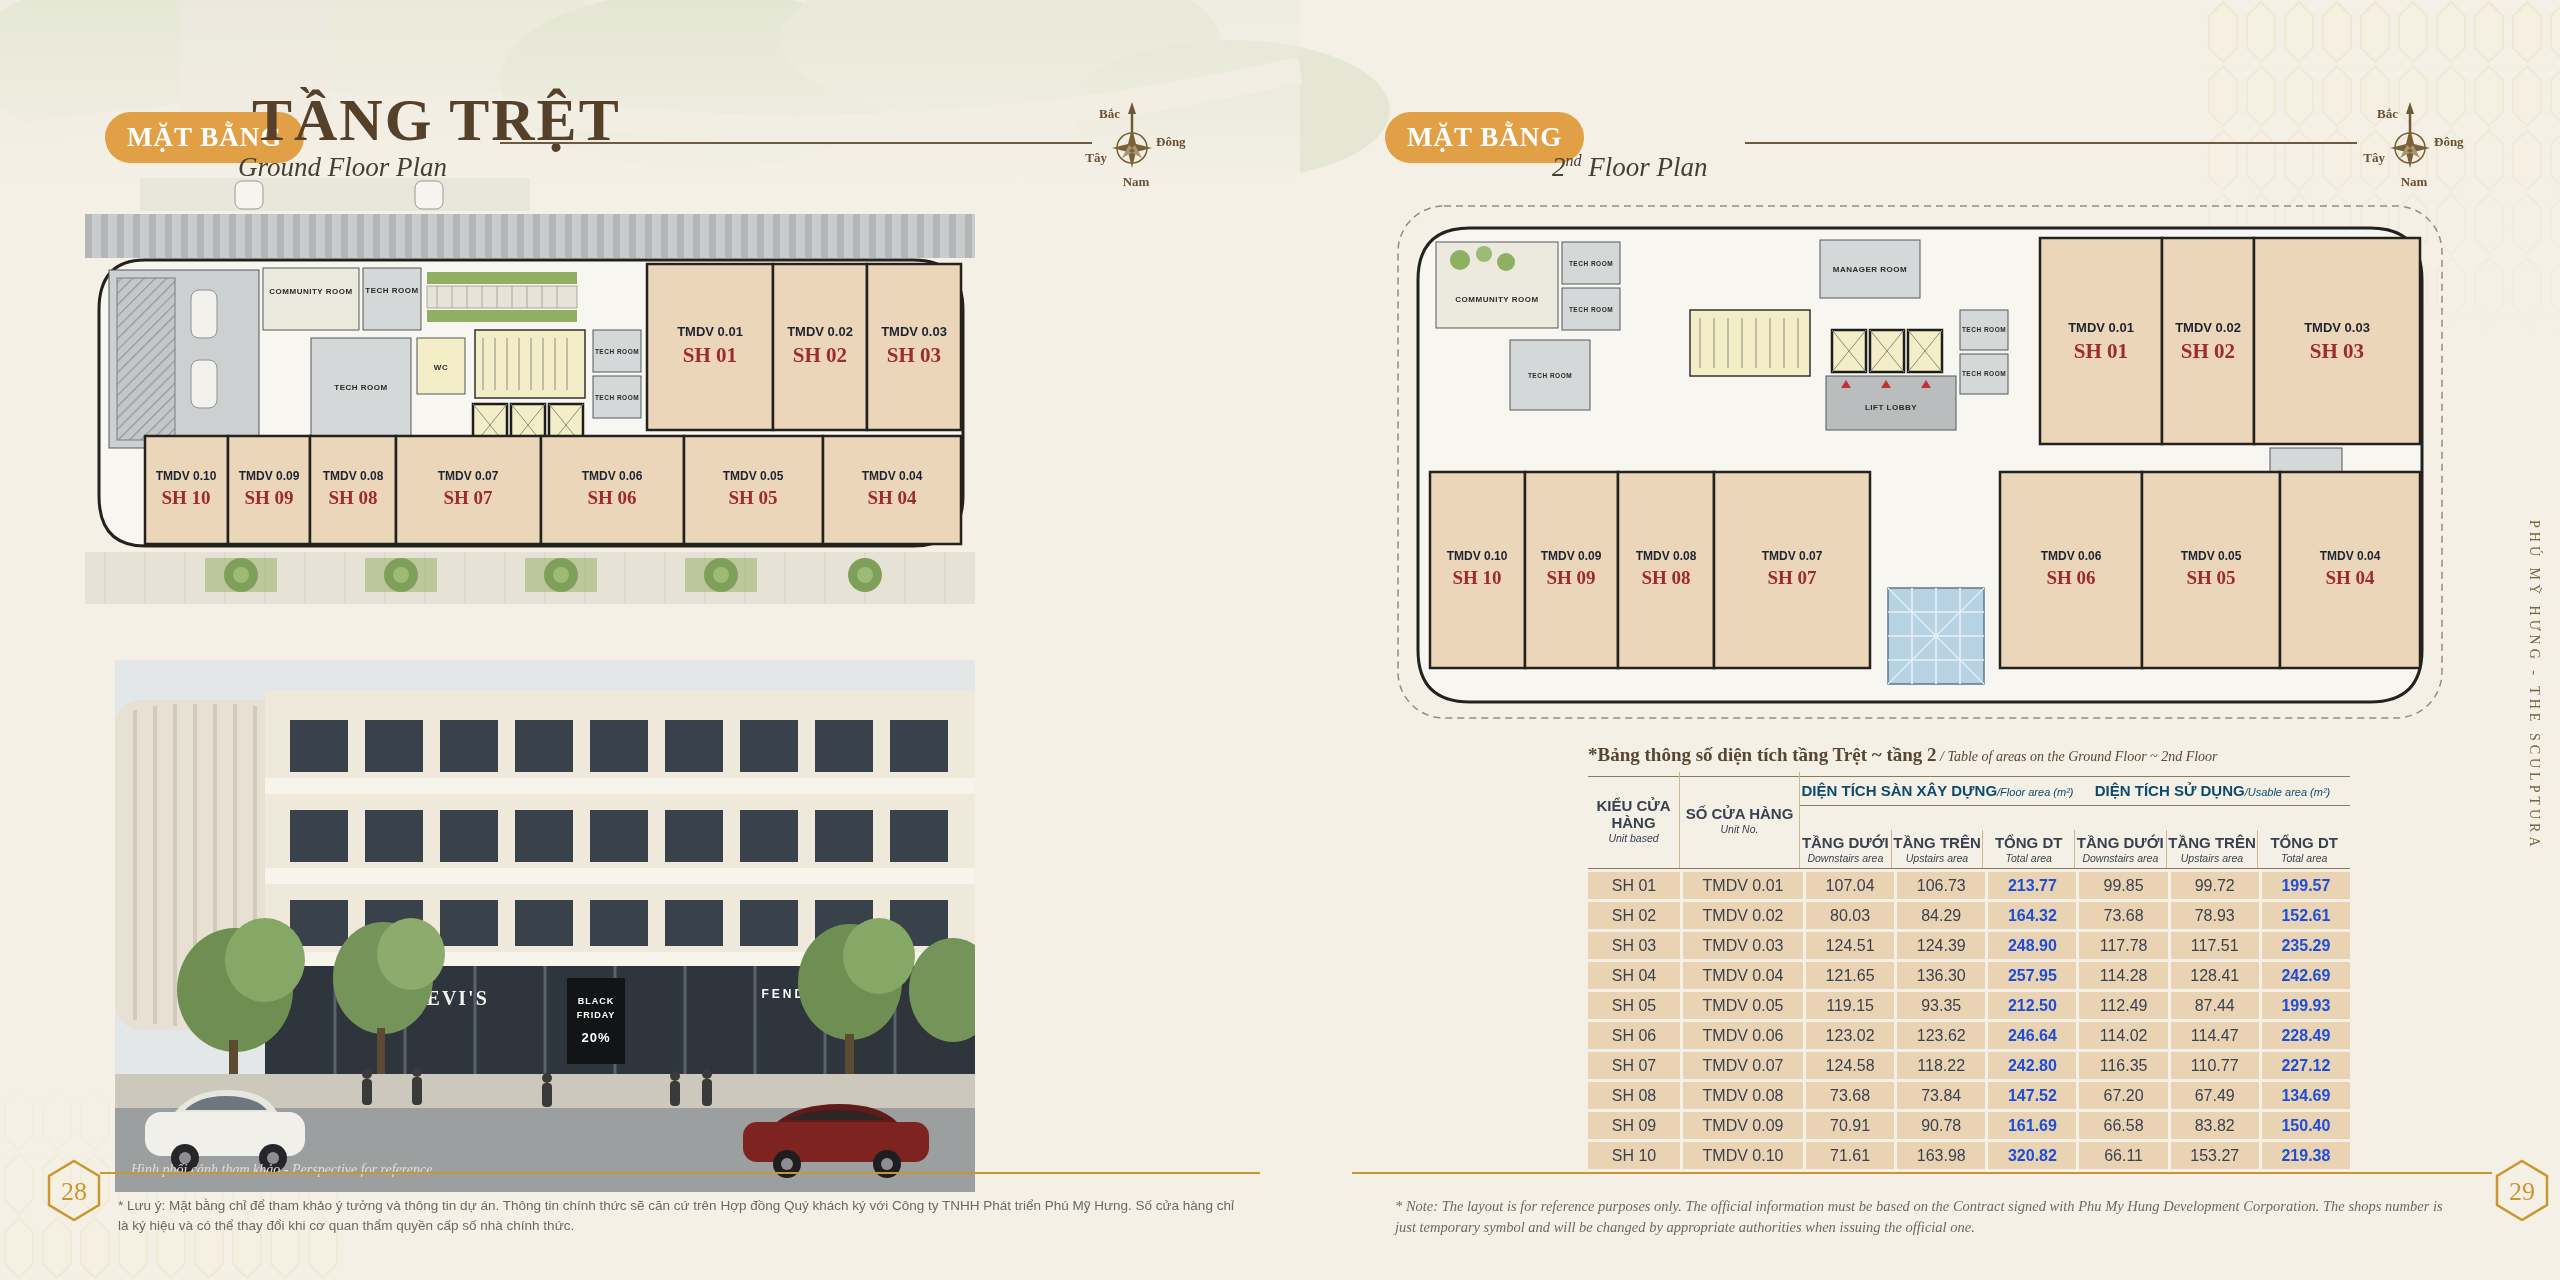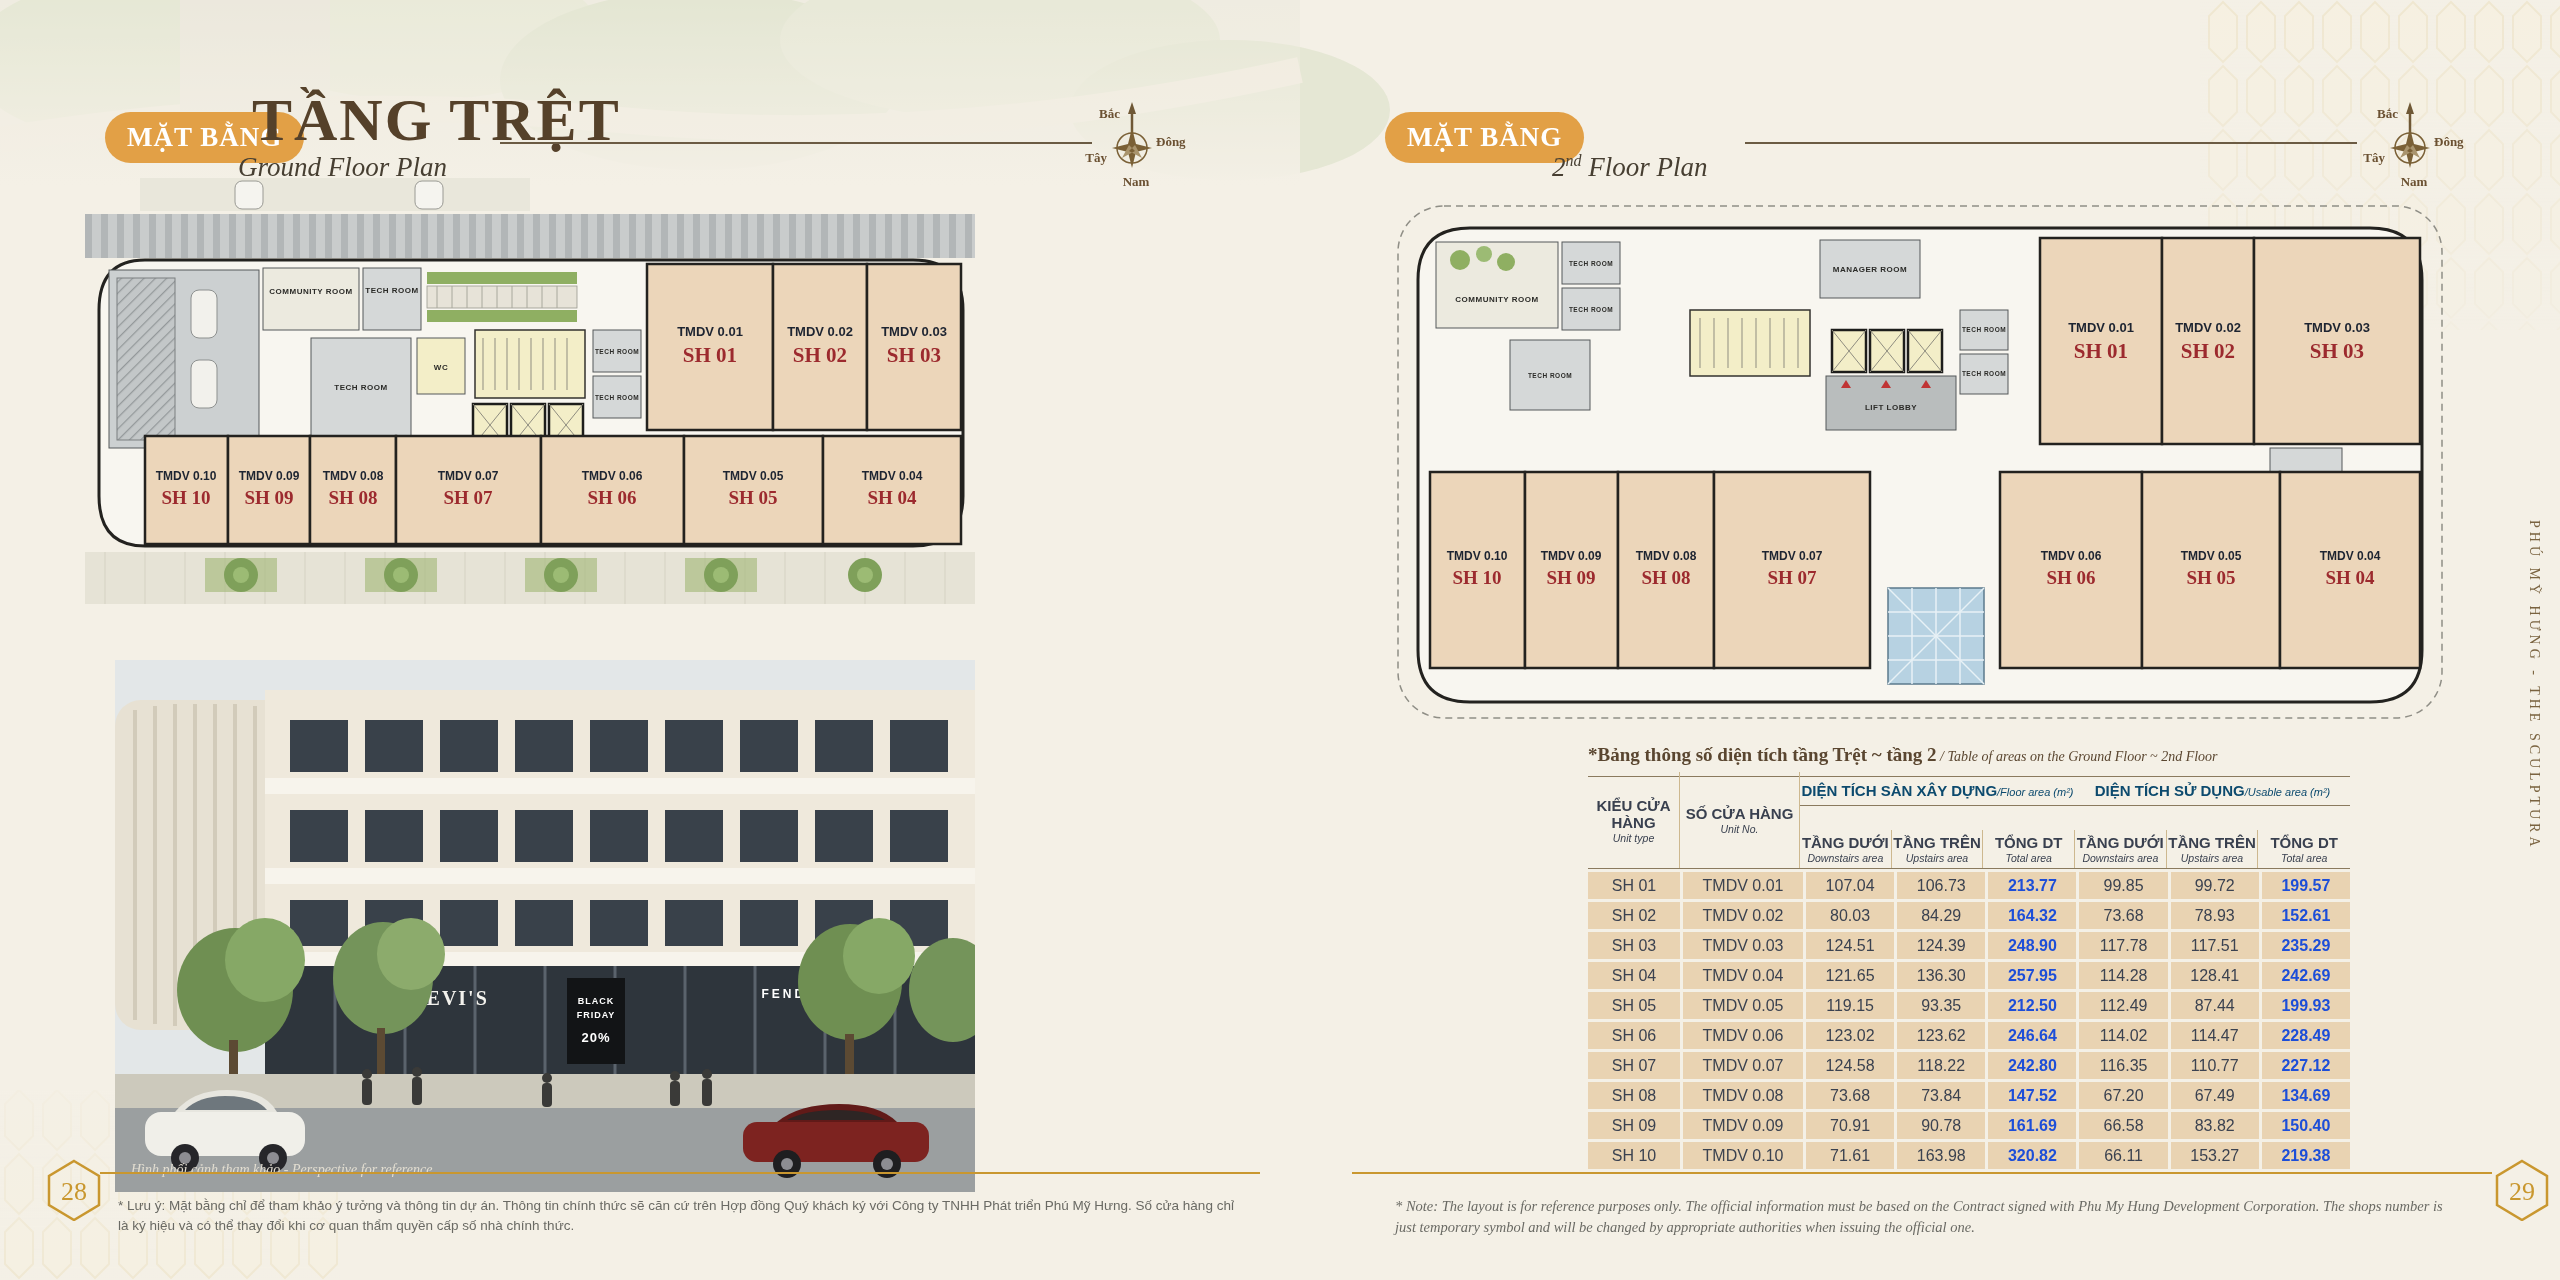--- a/index.html
+++ b/index.html
@@ -568,21 +568,21 @@
         <div class="gh">
           <span class="g-vi">DIỆN TÍCH SÀN XÂY DỰNG</span><span class="g-en">/Floor area (m²)</span>
         </div>
         <div class="gh">
           <span class="g-vi">DIỆN TÍCH SỬ DỤNG</span><span class="g-en">/Usable area (m²)</span>
         </div>
       </div>
       <div class="hdr-grid sub-row">
         <div class="th" style="margin-top:-34px;">
           <span class="th-vi">KIỂU CỬA HÀNG</span>
-            <span class="th-en">Unit type</span>
+            <span class="th-en">Unit based</span>
         </div>
         <div class="th" style="margin-top:-34px;">
           <span class="th-vi">SỐ CỬA HÀNG</span>
             <span class="th-en">Unit No.</span>
         </div>
         <div class="th">
             <span class="th-vi">TẦNG DƯỚI</span>
             <span class="th-en">Downstairs area</span>
           </div>
         <div class="th">

